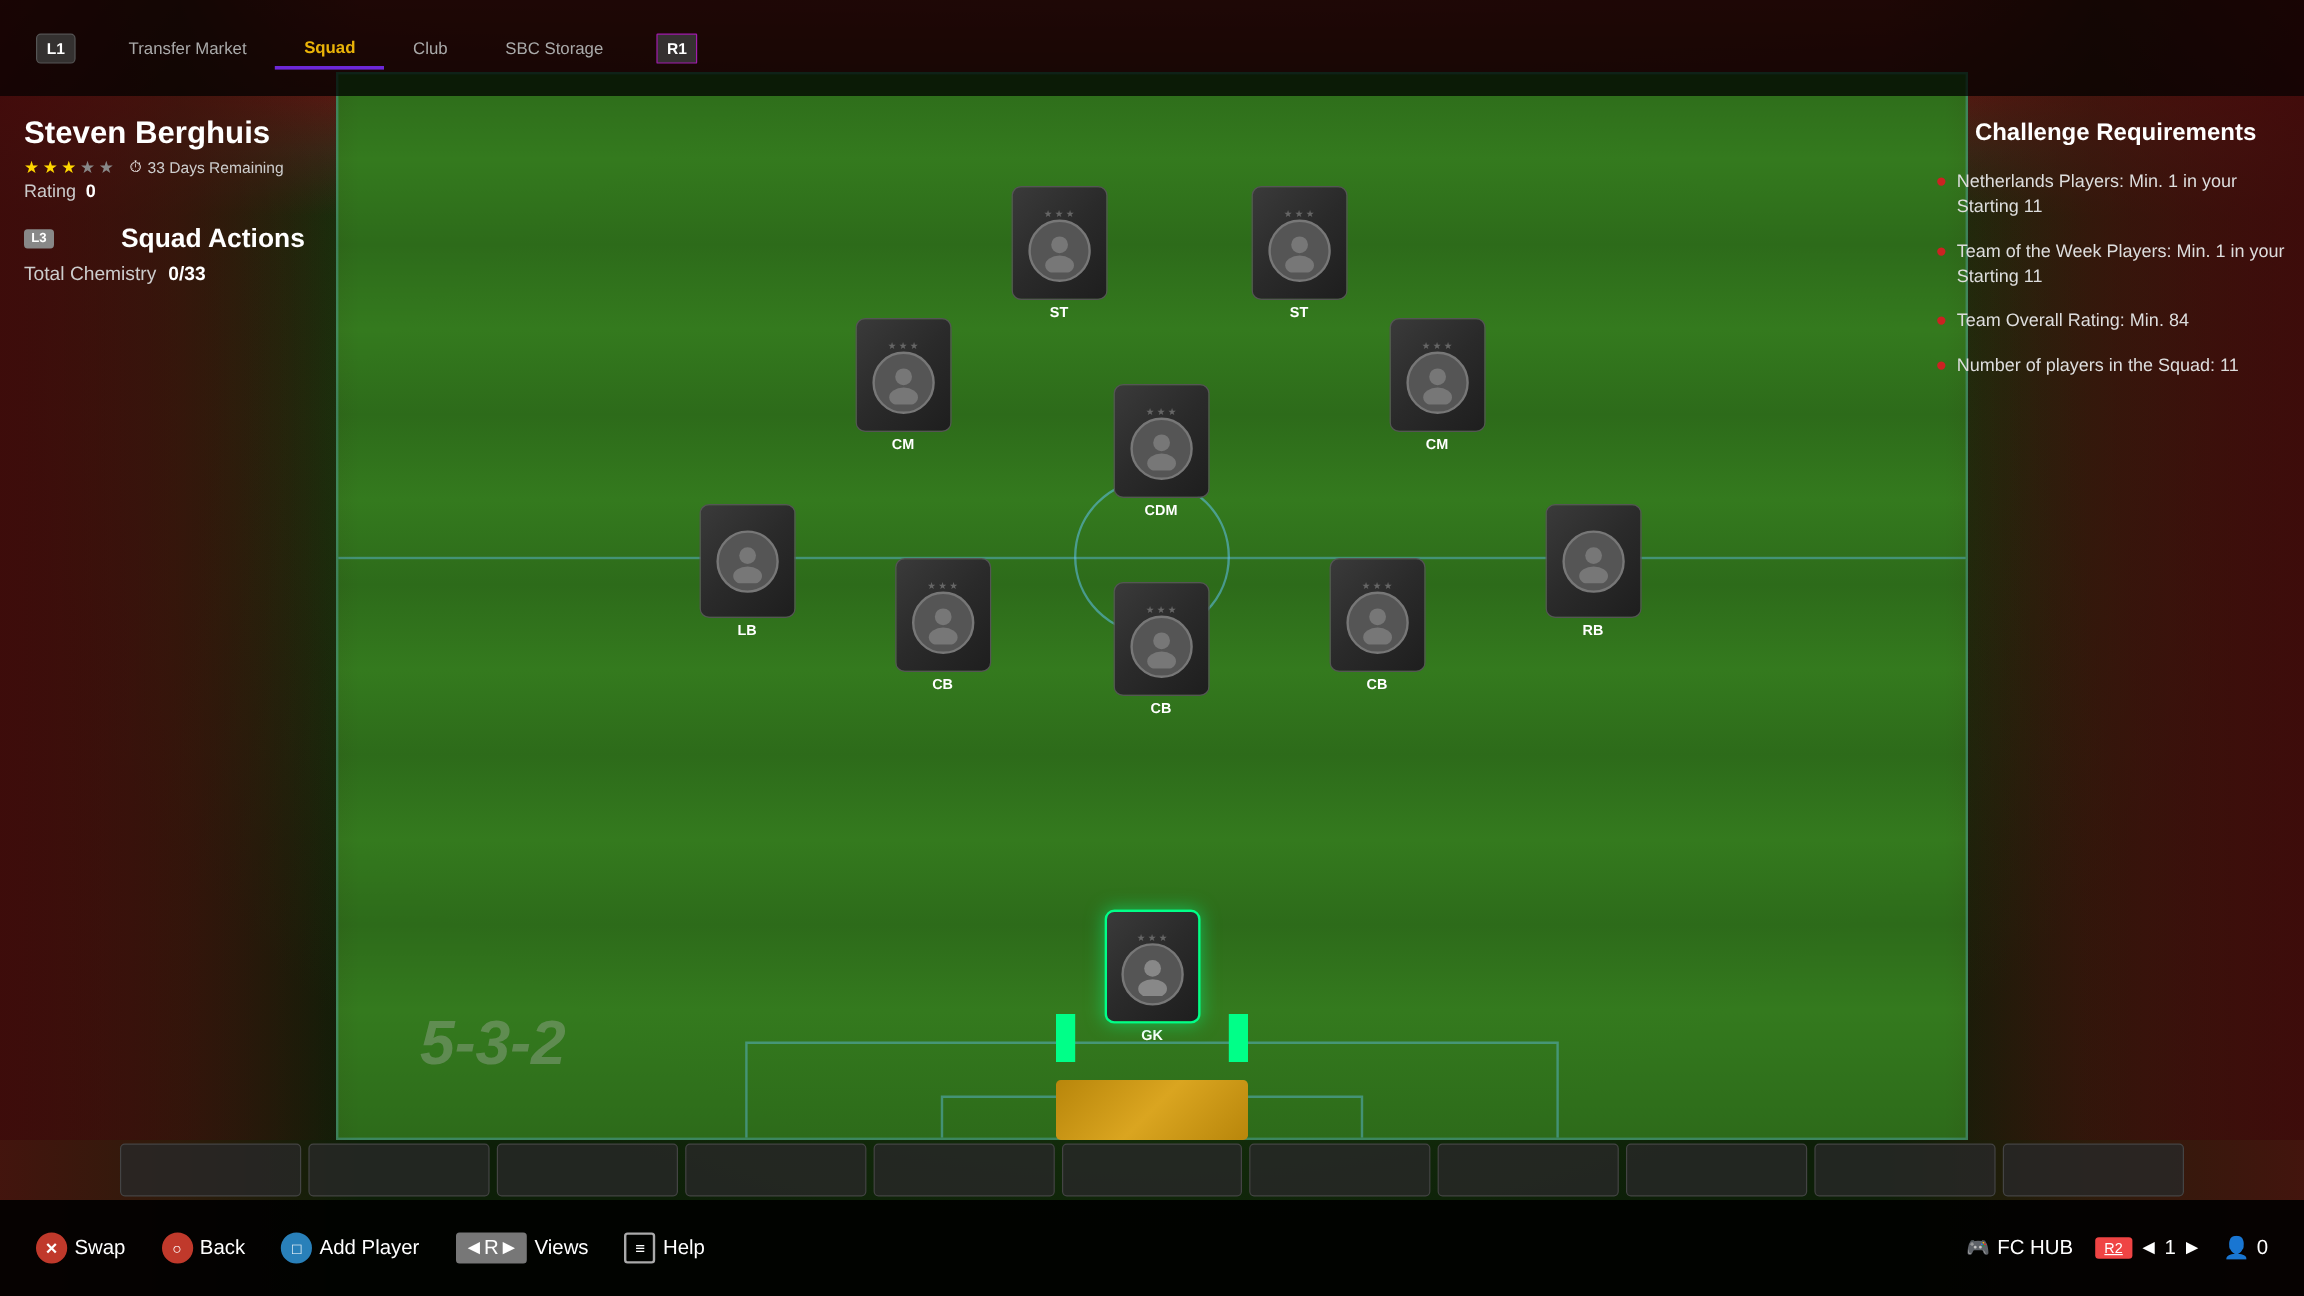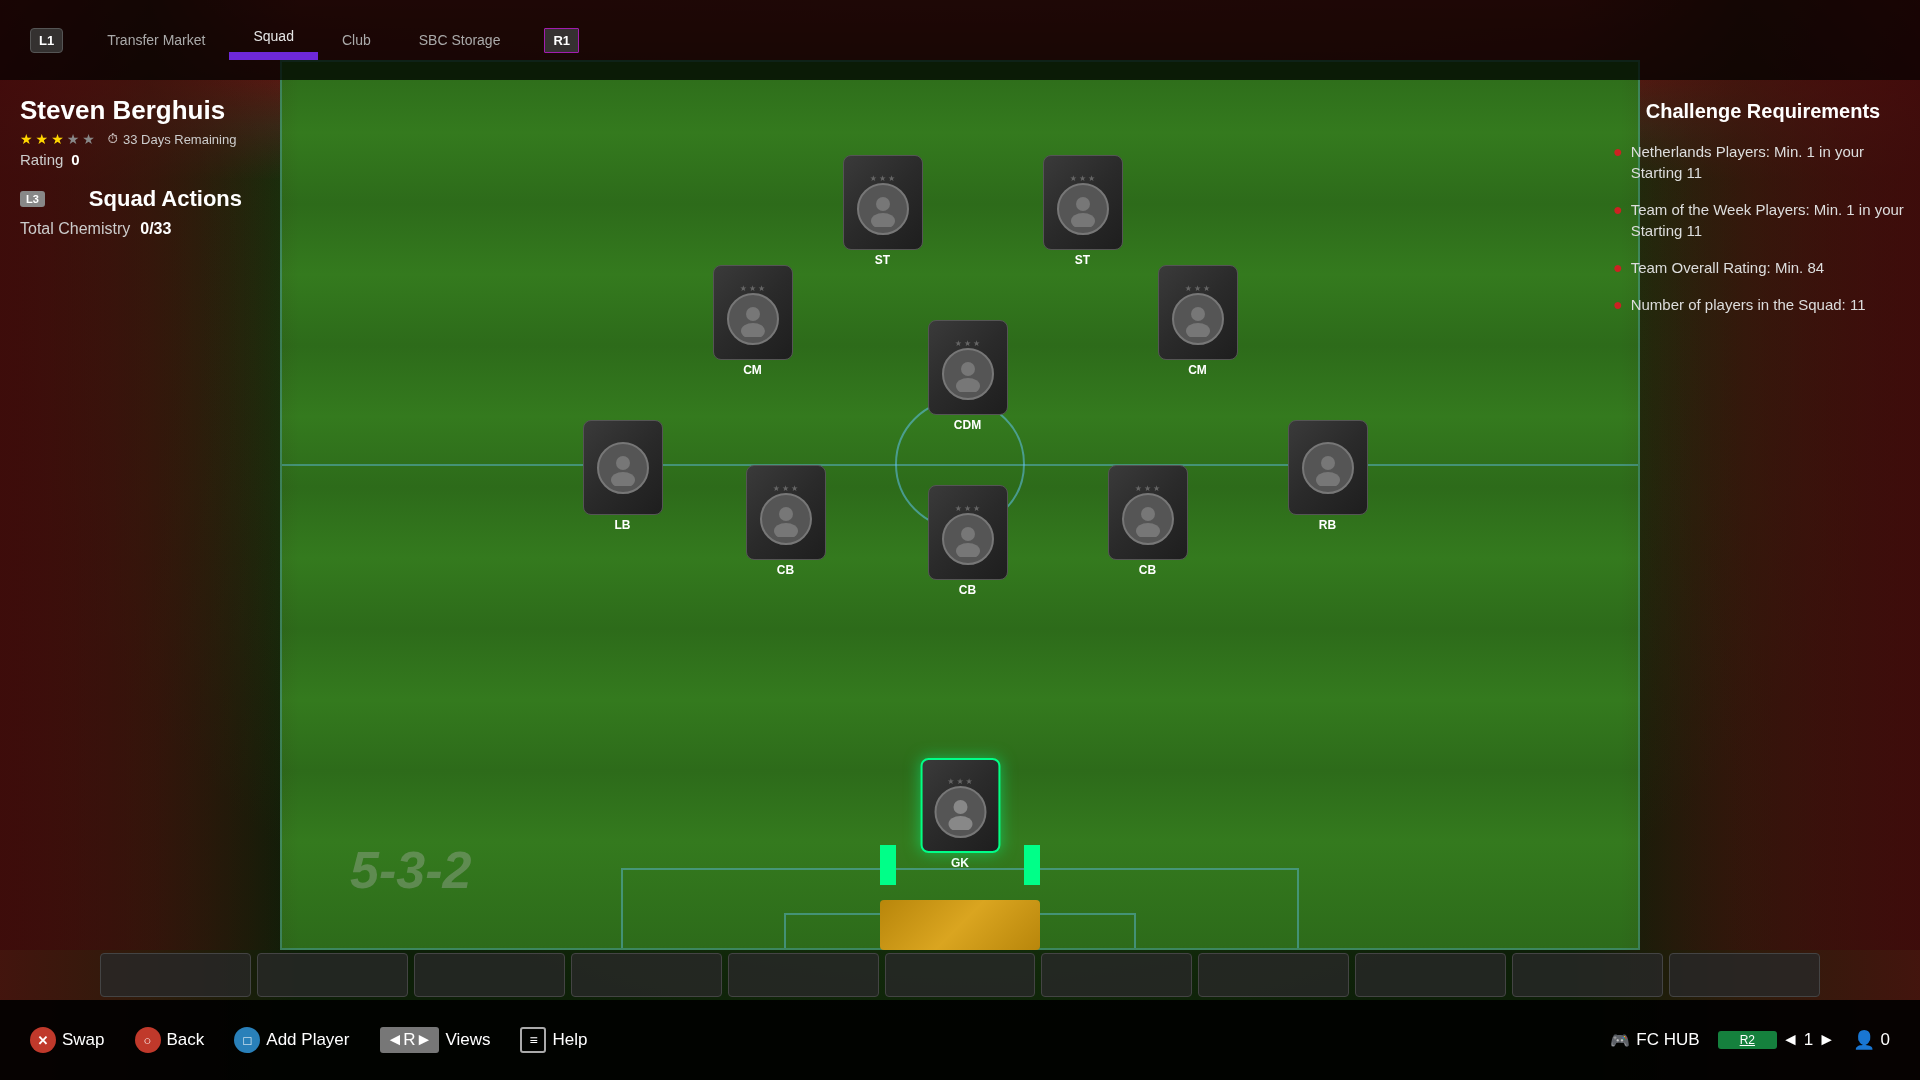--- a/index.html
+++ b/index.html
@@ -137,23 +137,23 @@
       margin-left: 10px;
     }
     .nav-tab {
       color: #aaa;
       font-size: 14px;
       padding: 8px 24px;
       cursor: pointer;
       position: relative;
     }
     .nav-tab.active {
-      color: #e5e5e5;
-      font-weight: normal;
-      border-bottom: 8px solid #6d28d9;
+      color: #eab308;
+      font-weight: bold;
+      border-bottom: 3px solid #6d28d9;
     }
     .nav-tab-r {
       background: rgba(60,60,60,0.8);
       border: 1px solid #a21caf;
       border-radius: 1px;
       color: white;
       padding: 4px 8px;
       font-size: 13px;
       font-weight: bold;
       margin-left: 10px;
@@ -195,21 +195,21 @@
       align-items: center;
       gap: 8px;
       font-size: 15px;
       color: #ccc;
     }
     .rating-val { color: white; font-weight: bold; }
 
     .squad-actions-row {
       display: flex;
       align-items: center;
-      gap: 8px;
+      gap: 20px;
       margin-top: 18px;
     }
     .l3-badge {
       background: #888;
       color: white;
       font-size: 11px;
       font-weight: bold;
       padding: 2px 6px;
       border-radius: 3px;
     }
@@ -391,23 +391,23 @@
     .fc-hub {
       display: flex;
       align-items: center;
       gap: 6px;
       font-size: 17px;
     }
     .fc-icon {
       font-size: 16px;
     }
     .r2-badge {
-      background: #15803d;
+      background: #ef4444;
       border-radius: 3px;
-      padding: 2px 22px;
+      padding: 2px 8px;
       font-size: 12px;
       text-decoration: underline;
     }
     .count-badge {
       display: flex;
       align-items: center;
       gap: 5px;
       font-size: 17px;
     }
     .person-icon { font-size: 18px; }

